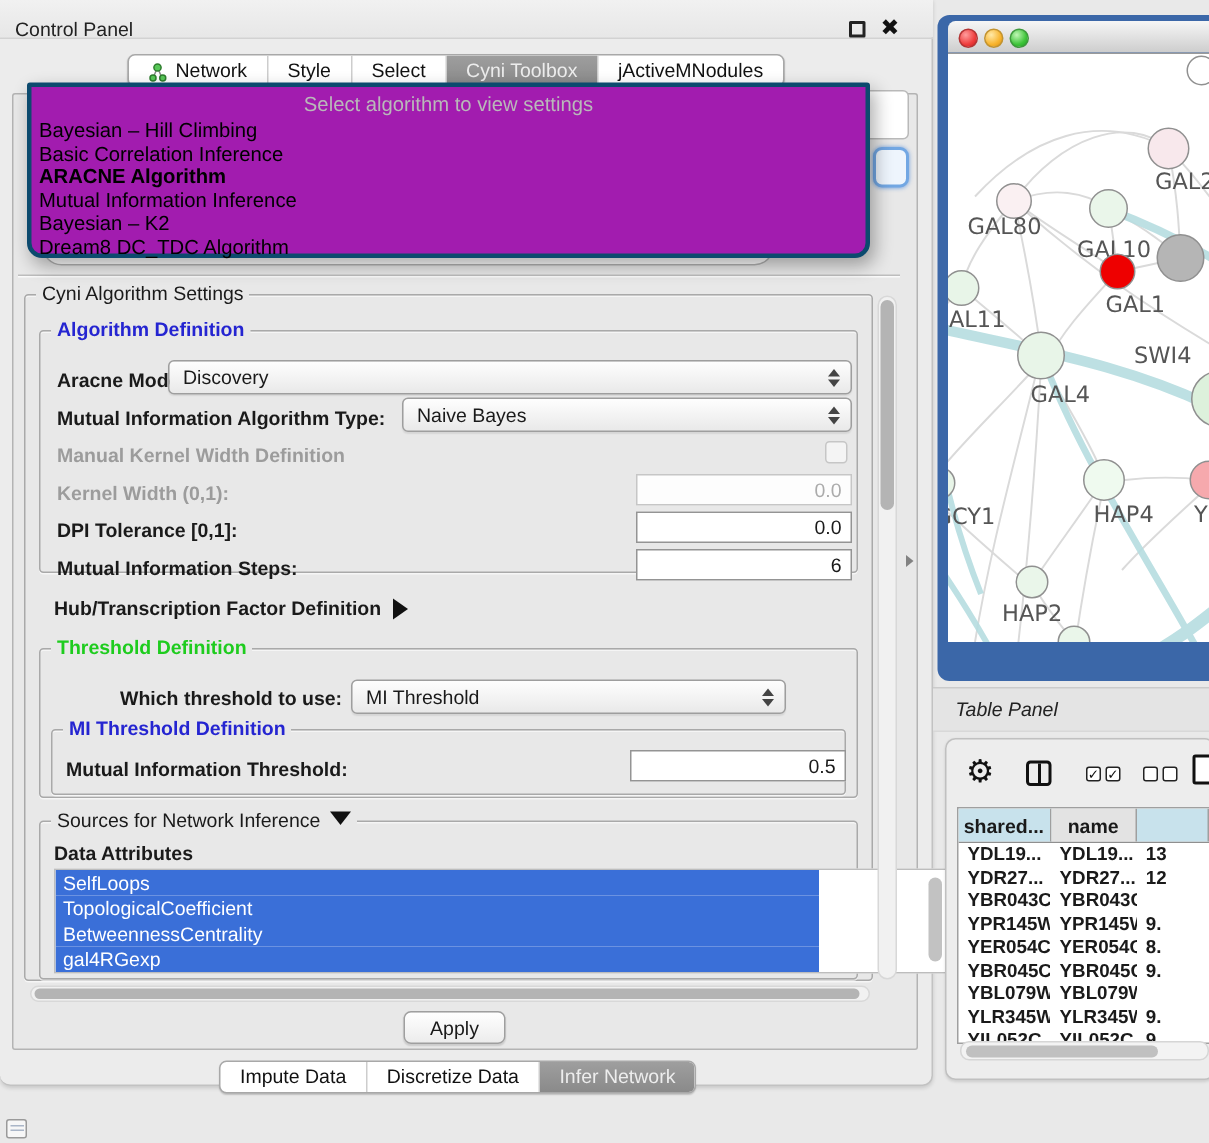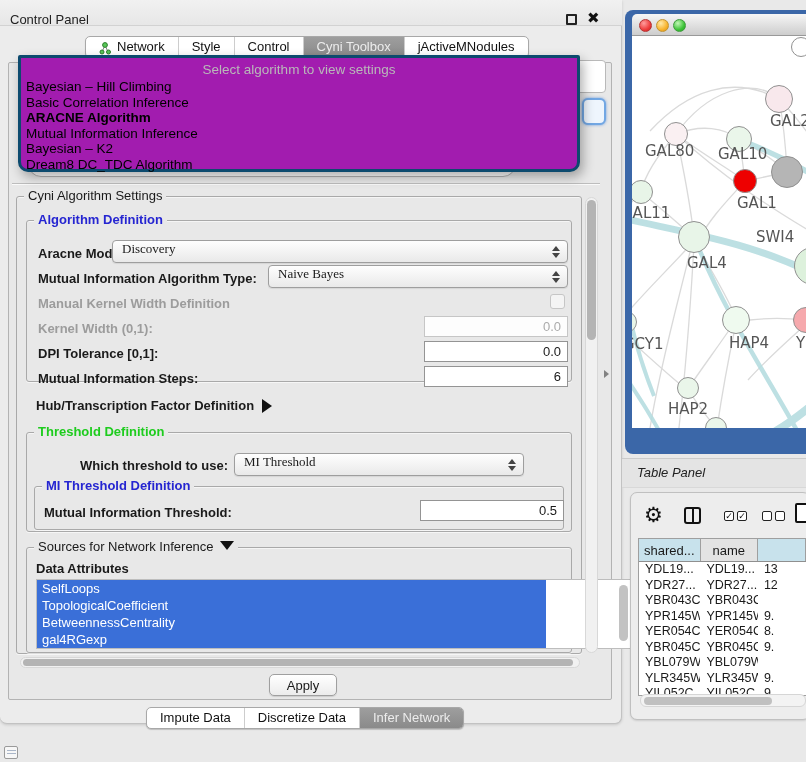--- a/index.html
+++ b/index.html
@@ -28,21 +28,21 @@
   
   .group { position:absolute; border:1px solid #a9a9a9; border-radius:3px; box-shadow:inset 0 1px 0 rgba(255,255,255,.55), 0 1px 0 rgba(255,255,255,.6); }
   .group-title { position:absolute; background:#e8e8e8; padding:0 4px; font-size:13px; line-height:14px; white-space:nowrap; }
   .t-blue { color:#2525d1; font-weight:bold; }
   .t-green { color:#1ecc1e; font-weight:bold; }
 
   .lbl { position:absolute; font-size:13px; white-space:nowrap; }
   .b { font-weight:bold; }
   .dis { color:#9c9c9c; }
 
-  .combo { position:absolute; height:23px; border:1px solid #9e9e9e; border-radius:4px; background:linear-gradient(#fefefe,#e9e9e9); display:flex; padding:0 22px 0 9px; font-size:13px; cursor:pointer; box-shadow:0 1px 1px rgba(0,0,0,.08);font-family:Liberation Serif, serif; }
+  .combo { position:absolute; height:23px; border:1px solid #9e9e9e; border-radius:4px; background:linear-gradient(#fefefe,#e9e9e9); display:flex; align-items:center; padding:0 22px 0 9px; font-size:13px; cursor:pointer; box-shadow:0 1px 1px rgba(0,0,0,.08); }
   .combo .arrows { position:absolute; right:7px; top:4px; width:8px; height:14px; }
   .combo .arrows:before, .combo .arrows:after { content:""; position:absolute; left:0; border-left:4px solid transparent; border-right:4px solid transparent; }
   .combo .arrows:before { top:1px; border-bottom:5px solid #444; }
   .combo .arrows:after { bottom:1px; border-top:5px solid #444; }
 
   .field { position:absolute; height:21px; border:1px solid #949494; background:#fff; display:flex; align-items:center; justify-content:flex-end; padding:0 6px; font-size:13px; }
   .field.disabled { color:#ababab; border-color:#c6c6c6; background:#fdfdfd; }
 
   .checkbox { position:absolute; width:15px; height:15px; border:1px solid #c6c6c6; border-radius:3px; background:#f4f4f4; }
 
@@ -84,21 +84,21 @@
 
   
   .tp-bar { left:622px; top:458px; width:184px; height:30px; background:#e4e4e4; border-top:1px solid #cbcbcb; border-bottom:1px solid #d8d8d8; }
   .tp-title { left:637px; top:465px; font-size:13px; color:#222;font-style:italic; }
   .tp-window { left:630px; top:492px; width:180px; height:228px; background:#ededed; border:1px solid #c0c0c0; border-radius:7px; box-shadow:0 1px 2px rgba(0,0,0,.12); }
   .gear { left:644px; top:504px; font-size:21px; color:#111; cursor:pointer; line-height:21px; }
   .col-icon { left:684px; top:507px; width:17px; height:17px; border:2px solid #111; border-radius:3px; cursor:pointer; }
   .col-icon:before { content:""; position:absolute; left:6px; top:0; width:2px; height:13px; background:#111; }
   .mini-check { position:absolute; width:10px; height:10px; border:1.5px solid #222; border-radius:2px; background:#fff; font-size:9px; line-height:9px; text-align:center; color:#111; cursor:pointer; }
   .doc-icon { left:795px; top:503px; width:16px; height:20px; border:2px solid #111; border-radius:2px; background:#fff; cursor:pointer; }
-  .table-wrap { left:638px; top:538px; width:168px; height:158px; overflow:hidden; background:#fff; border:1px solid #9f9f9f; border-right:none; }
+  .table-wrap { left:638px; top:538px; width:168px; height:158px; overflow:hidden; background:#fff; border:1px solid #9f9f9f; border-right:none;font-weight:bold; }
   .thead { display:flex; height:23px; border-bottom:1px solid #8f8f8f; }
   .th { font-size:13px; display:flex; align-items:center; justify-content:center; border-right:1px solid #9f9f9f; height:100%; }
   .trow { display:flex; height:15.5px; line-height:15.5px; font-size:12.5px; cursor:default; }
   .td { padding-left:6px; white-space:nowrap; overflow:hidden; }
   .tp-hscroll { left:640px; top:694px; width:166px; height:13px; background:#f3f3f3; border:1px solid #d6d6d6; border-radius:6px; }
   .tp-hthumb { position:absolute; left:3px; top:2px; width:128px; height:8px; background:#c0c0c0; border-radius:4px; }
 
   .grid-icon { left:4px; top:746px; width:14px; height:13px; border:1px solid #9a9a9a; background:#f7f7f7; border-radius:2px; }
   .grid-icon:before { content:""; position:absolute; left:2px; top:3px; width:9px; height:1px; background:#aab6c8; box-shadow:0 3px 0 #aab6c8; }
 
@@ -123,21 +123,21 @@
           <circle cx="6" cy="3" r="2.4" fill="#57c757" stroke="#2d7d2d"></circle>
           <circle cx="3" cy="10" r="2" fill="#57c757" stroke="#2d7d2d"></circle>
           <circle cx="9.5" cy="10" r="2" fill="#57c757" stroke="#2d7d2d"></circle>
         </svg></span>
       <span>Network</span>
     </div>
     <div class="seg-item">
       <span>Style</span>
     </div>
     <div class="seg-item">
-      <span>Control</span>
+      <span>Select</span>
     </div>
     <div class="seg-item selected">
       <span>Cyni Toolbox</span>
     </div>
     <div class="seg-item">
       <span>jActiveMNodules</span>
     </div>
   </div>
 
 <div class="abs cp-content"></div>
@@ -283,21 +283,21 @@
       <path d="M-14,330 C0,350 18,378 30,400" stroke-width="4"></path>
     </g>
   </svg>
   <div style="position:absolute;left:0;top:0;width:100%;height:100%;">
       <div class="node" style="left: 159px; top: 1px; width: 20px; height: 20px; background: rgb(255, 255, 255);"></div>
       <div class="node" style="left: 133px; top: 49px; width: 28px; height: 28px; background: rgb(248, 232, 236);"></div>
       <div class="node-label" style="left: 138px; top: 76px;">GAL2</div>
       <div class="node" style="left: 32px; top: 86px; width: 24px; height: 24px; background: rgb(250, 240, 242);"></div>
       <div class="node-label" style="left: 13px; top: 106px;">GAL80</div>
       <div class="node" style="left: 94px; top: 90px; width: 26px; height: 26px; background: rgb(234, 246, 234);"></div>
-      <div class="node-label" style="left: 86px; top: 109px; text-align: right;">GAL10</div>
+      <div class="node-label" style="left: 86px; top: 121px; text-align: right;">GAL10</div>
       <div class="node" style="left: 139px; top: 120px; width: 32px; height: 32px; background: rgb(181, 181, 181);"></div>
       <div class="node" style="left: 101px; top: 133px; width: 24px; height: 24px; background: rgb(238, 0, 0);"></div>
       <div class="node-label" style="left: 105px; top: 158px;">GAL1</div>
       <div class="node" style="left: -3px; top: 144px; width: 24px; height: 24px; background: rgb(232, 245, 232);"></div>
       <div class="node-label" style="left: -11px; top: 168px;">GAL11</div>
       <div class="node" style="left: 46px; top: 185px; width: 32px; height: 32px; background: rgb(232, 245, 232);"></div>
       <div class="node-label" style="left: 55px; top: 218px;">GAL4</div>
       <div class="node" style="left: 162px; top: 211px; width: 38px; height: 38px; background: rgb(221, 241, 220);"></div>
       <div class="node-label" style="left: 124px; top: 192px;">SWI4</div>
       <div class="node" style="left: -17px; top: 275px; width: 22px; height: 22px; background: rgb(232, 245, 232);"></div>

